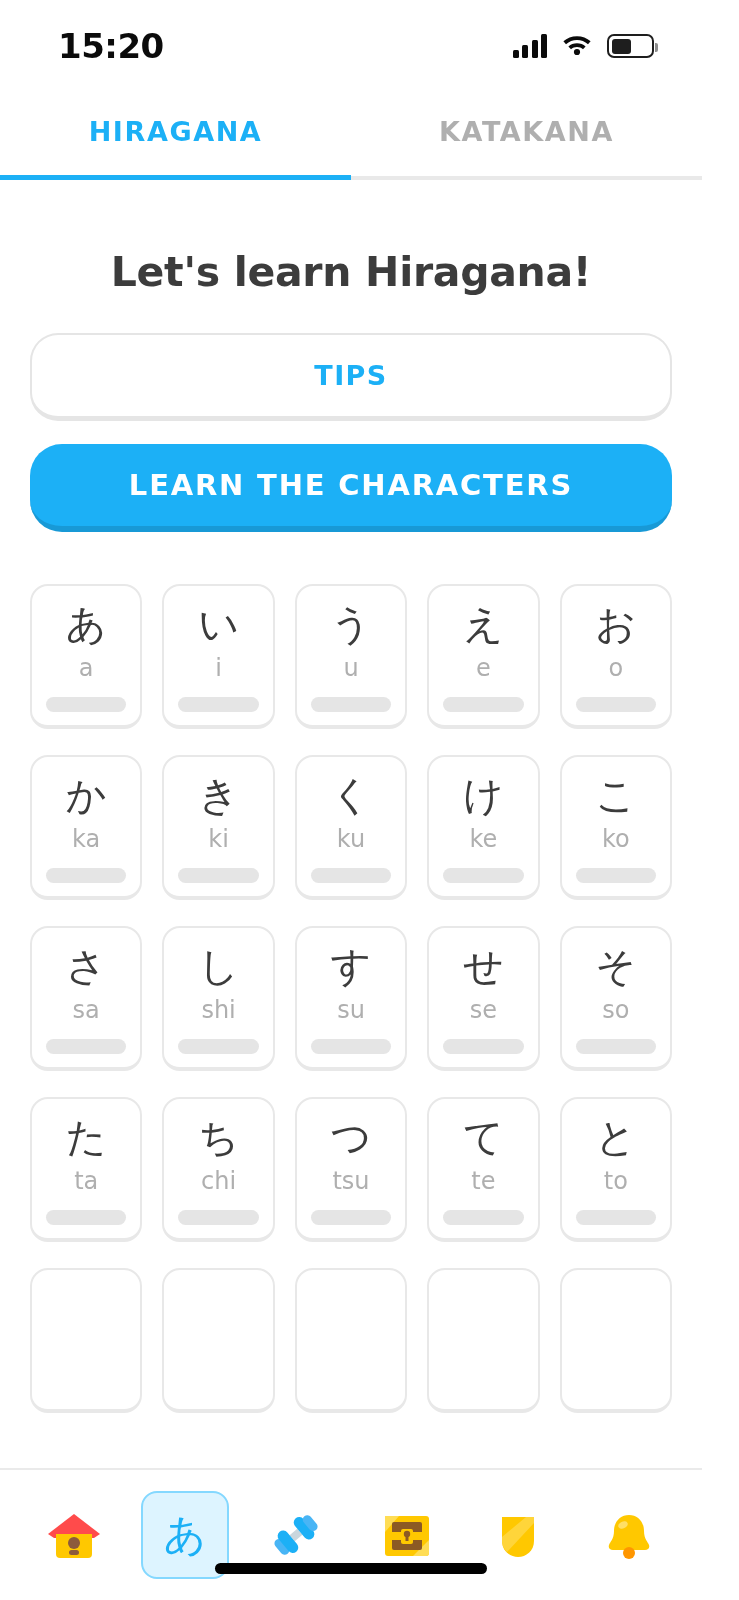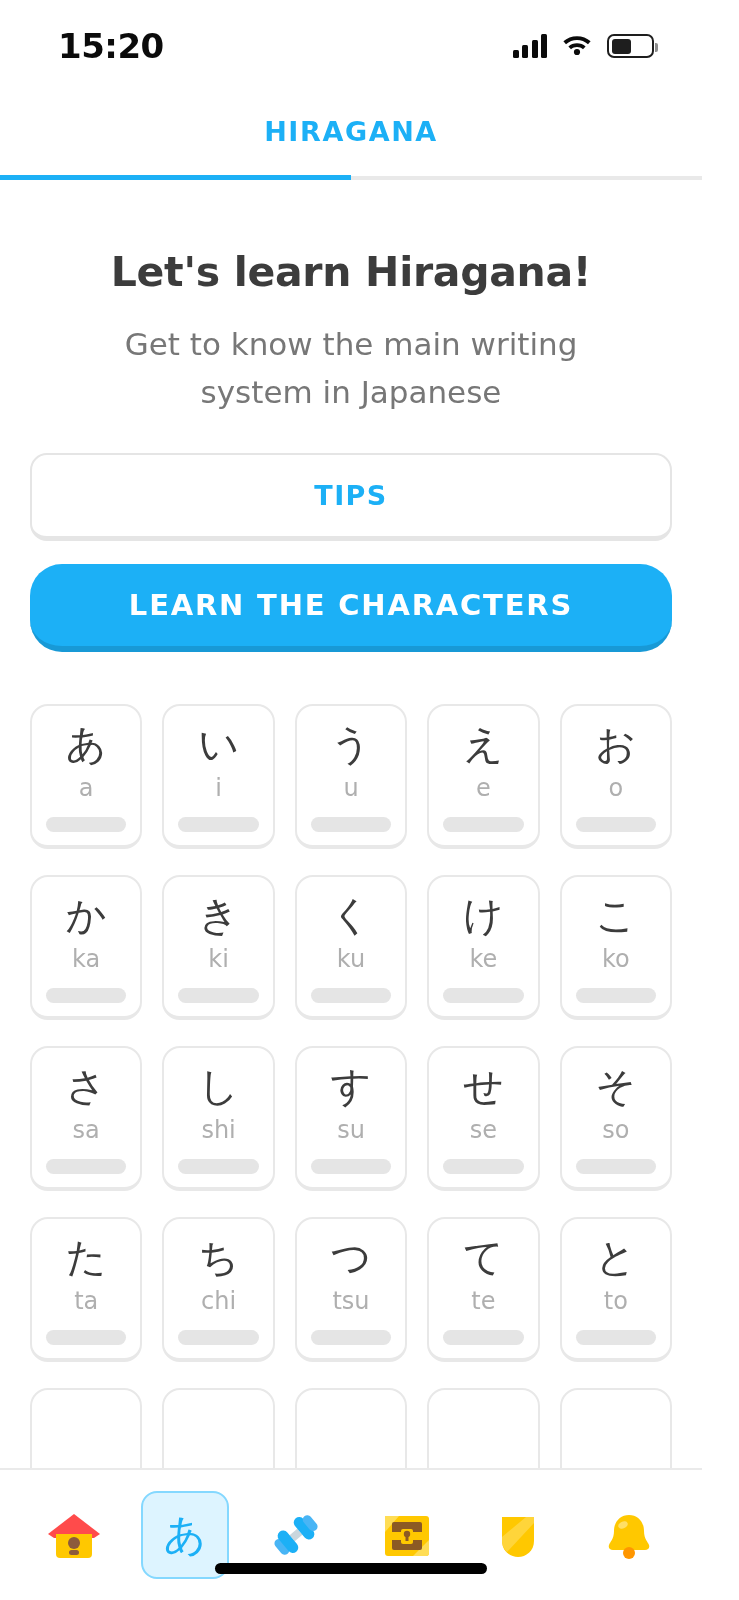--- a/index.html
+++ b/index.html
@@ -154,21 +154,21 @@
 
   .btn-wrap { padding: 0 30px; }
 
   .btn-tips {
     margin-top: 37px;
     height: 88px;
     width: 100%;
     background: #ffffff;
     border: 2.5px solid #e5e5e5;
     border-bottom-width: 5px;
-    border-radius: 17px;
+    border-radius: 28px;
     color: #1cb0f6;
     font-size: 27px;
     font-weight: bold;
     letter-spacing: 1.4px;
     display: flex;
     align-items: center;
     justify-content: center;
     cursor: pointer;
     font-family: "DejaVu Sans", sans-serif;
   }
@@ -301,28 +301,28 @@
         </svg>
       </span>
       <span class="battery">
         <span class="battery-fill" style="width: 45%;"></span>
       </span>
     </div>
   </div>
 
   <div class="tabs">
     <div class="tab active">HIRAGANA</div>
+    <div class="tab inactive">KATAKANA</div>
     <div class="tabs-underline"></div>
     <div class="tabs-indicator"></div>
   </div>
 
   <div class="content">
 
     <div class="headline">Let's learn Hiragana!</div>
-    <div class="subhead">Get to know the main writing system in Japanese</div>
 
     <div class="btn-wrap">
       <div class="btn-tips">TIPS</div>
       <div class="btn-learn">LEARN THE CHARACTERS</div>
     </div>
 
     <div class="grid" id="char-grid">
         <div class="char-card">
           <div class="char-glyph">あ</div>
           <div class="char-romaji">a</div>

